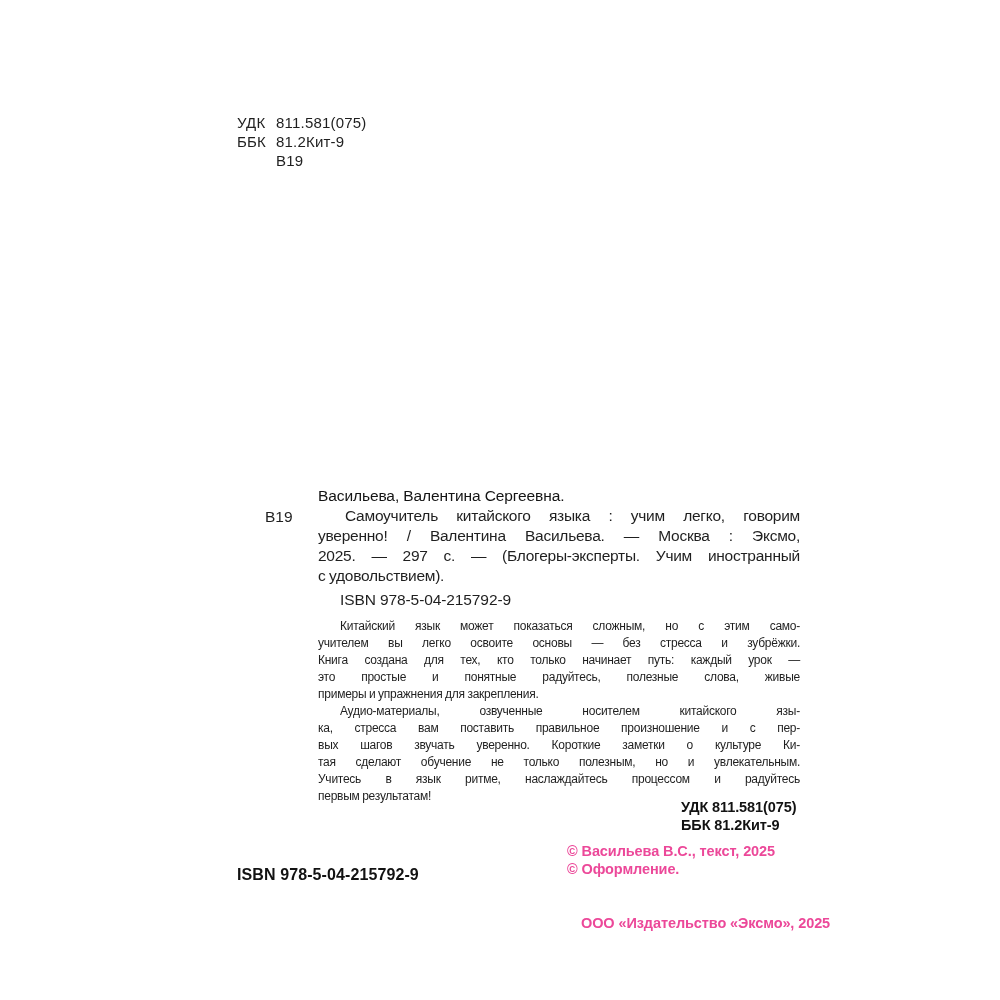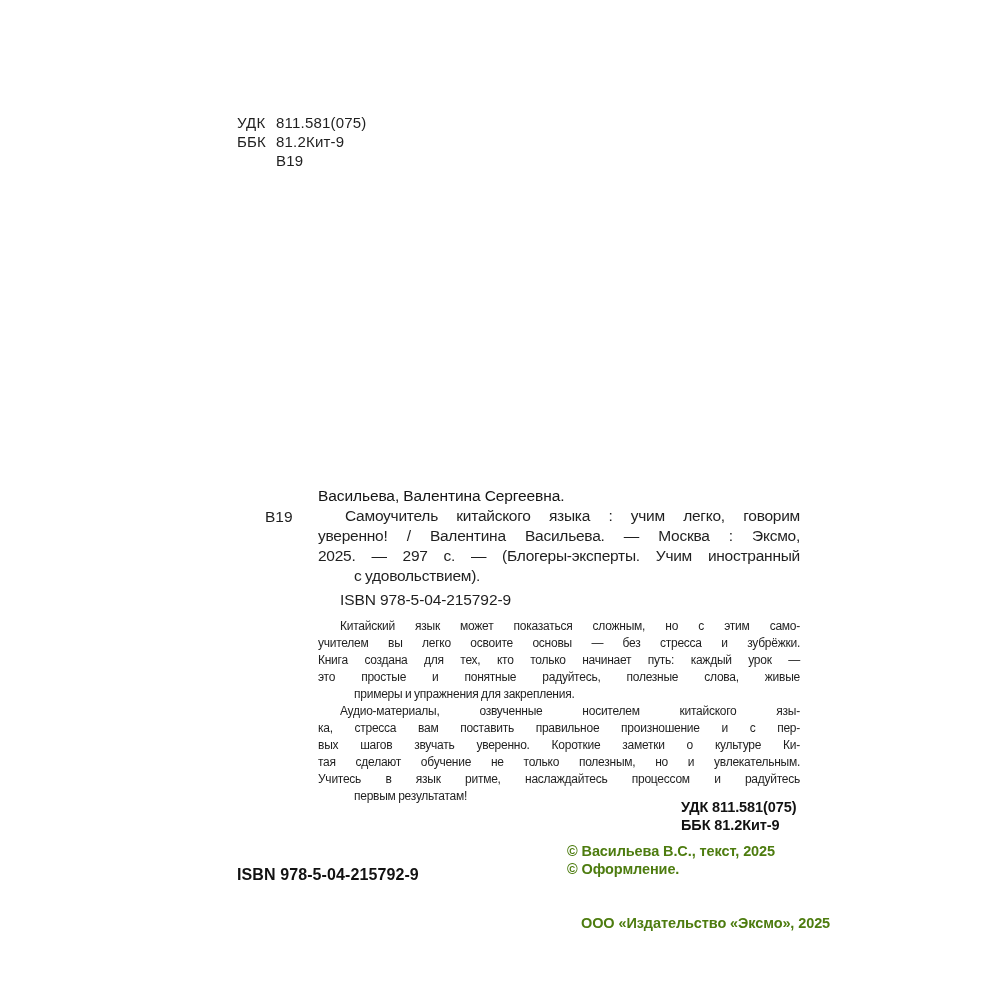--- a/index.html
+++ b/index.html
@@ -51,21 +51,21 @@
     left: -53px;
     top: 1px;
     line-height: 20px;
   }
   .bib-lines {
     line-height: 20px;
     letter-spacing: -0.25px;
     word-spacing: -0.5px;
   }
   .jl { text-align: justify; text-align-last: justify; }
-  .jl.last { text-align: right; text-align-last: left; margin-left: 36px; }
+  .jl.last { text-align: right; text-align-last: left; }
   .bib-lines .jl.first { text-indent: 27px; }
   .bib-isbn {
     margin-top: 4px;
     text-indent: 22px;
     line-height: 20px;
     letter-spacing: -0.1px;
   }
 
   
   .annotation {
@@ -93,21 +93,21 @@
   }
 
   
   .copyright {
     position: absolute;
     left: 567px;
     top: 842px;
     font-size: 14.5px;
     line-height: 18px;
     font-weight: 700;
-    color: #4d7c0f;
+    color: #ec4899;
     letter-spacing: -0.1px;
   }
   .copyright .plain:nth-child(3) { padding-left: 14px; margin-top: 36px; }
 
   
   .bottom-isbn {
     position: absolute;
     left: 237px;
     top: 866px;
     font-size: 16px;

